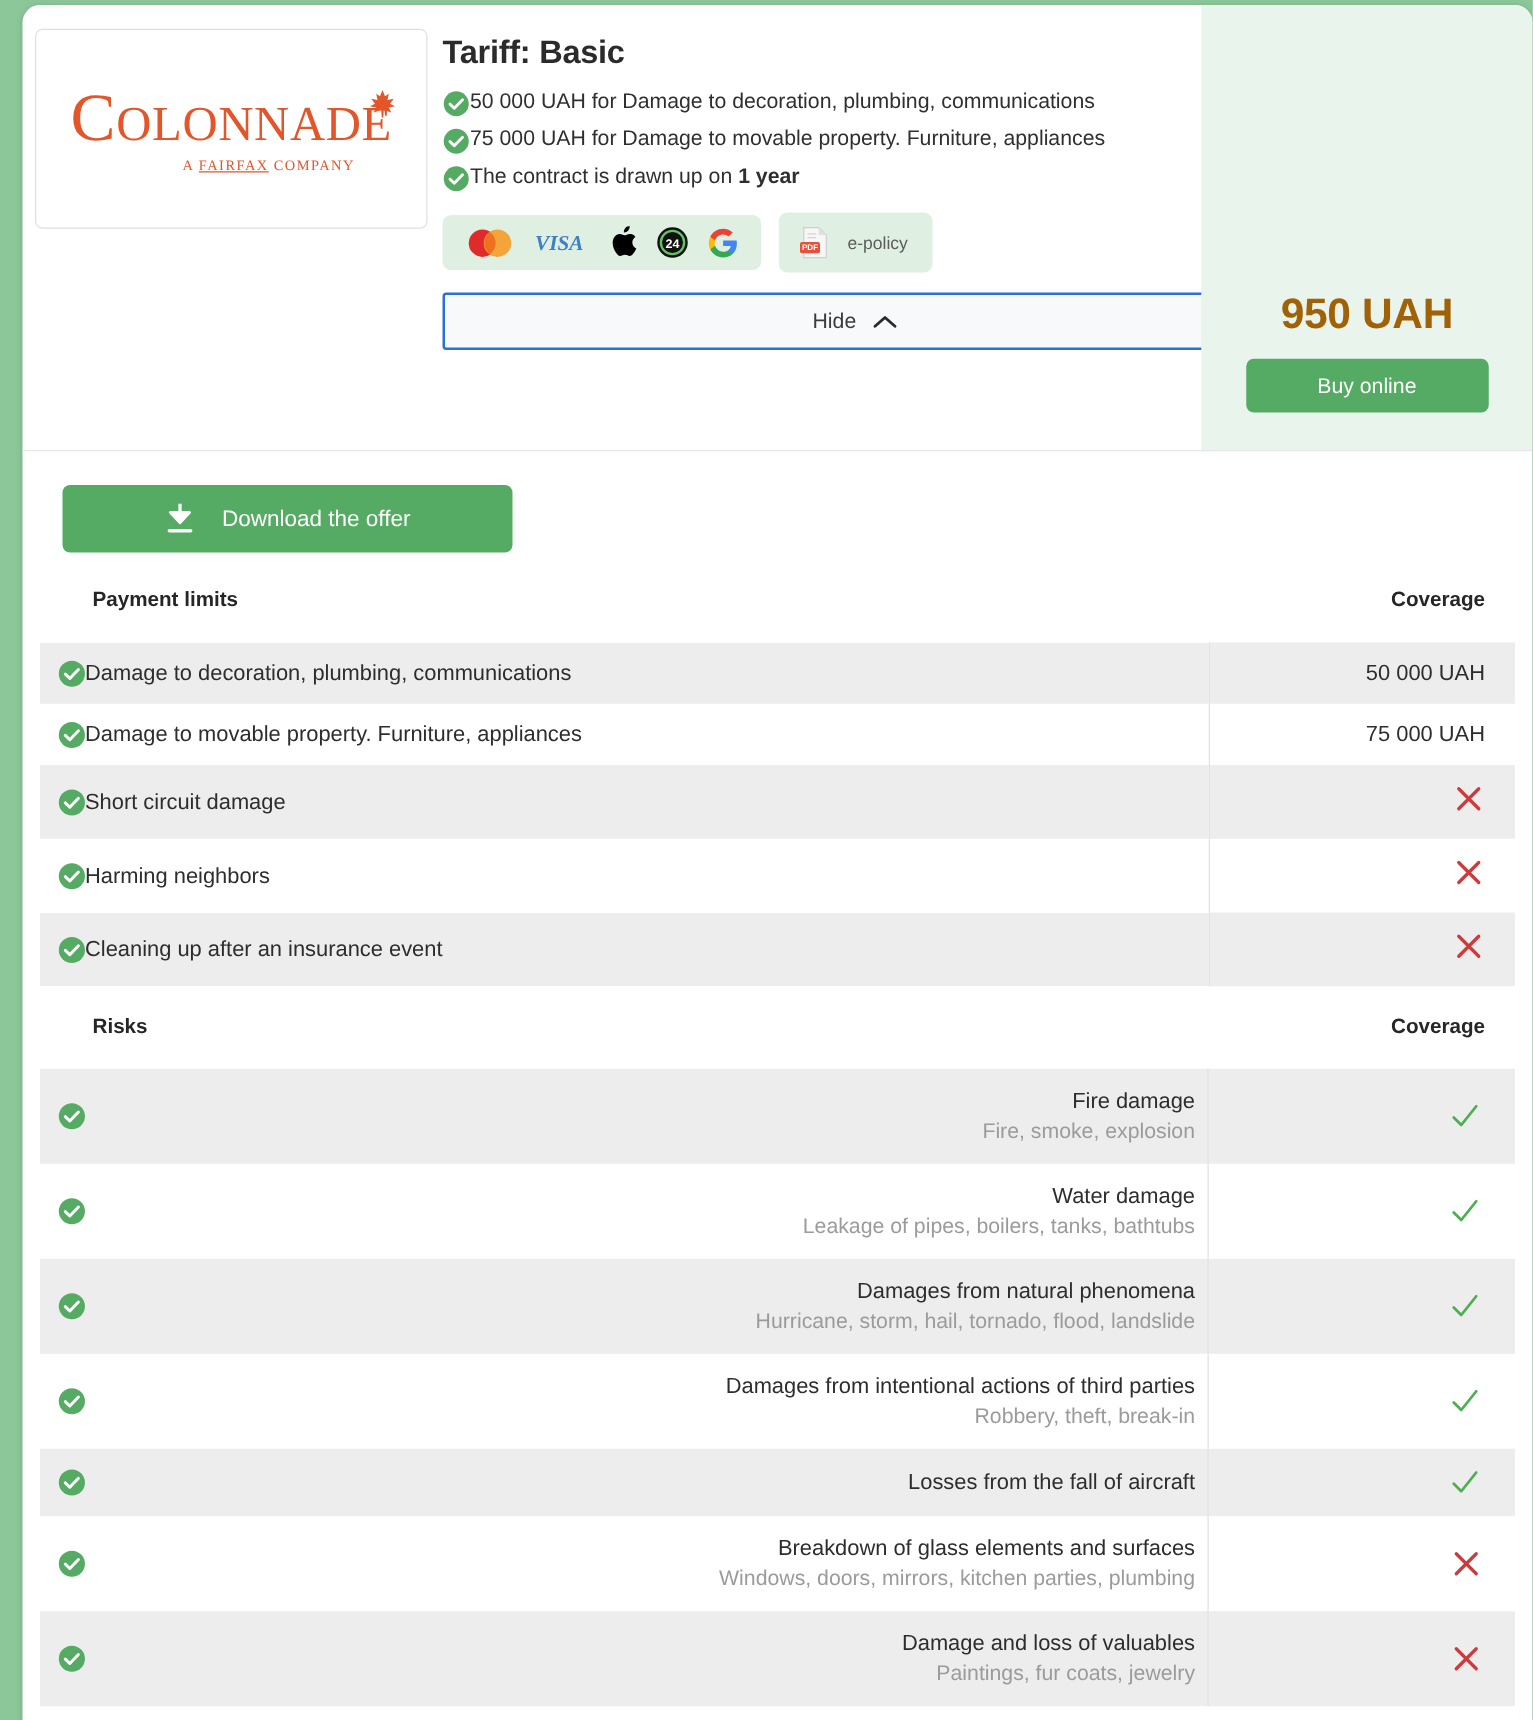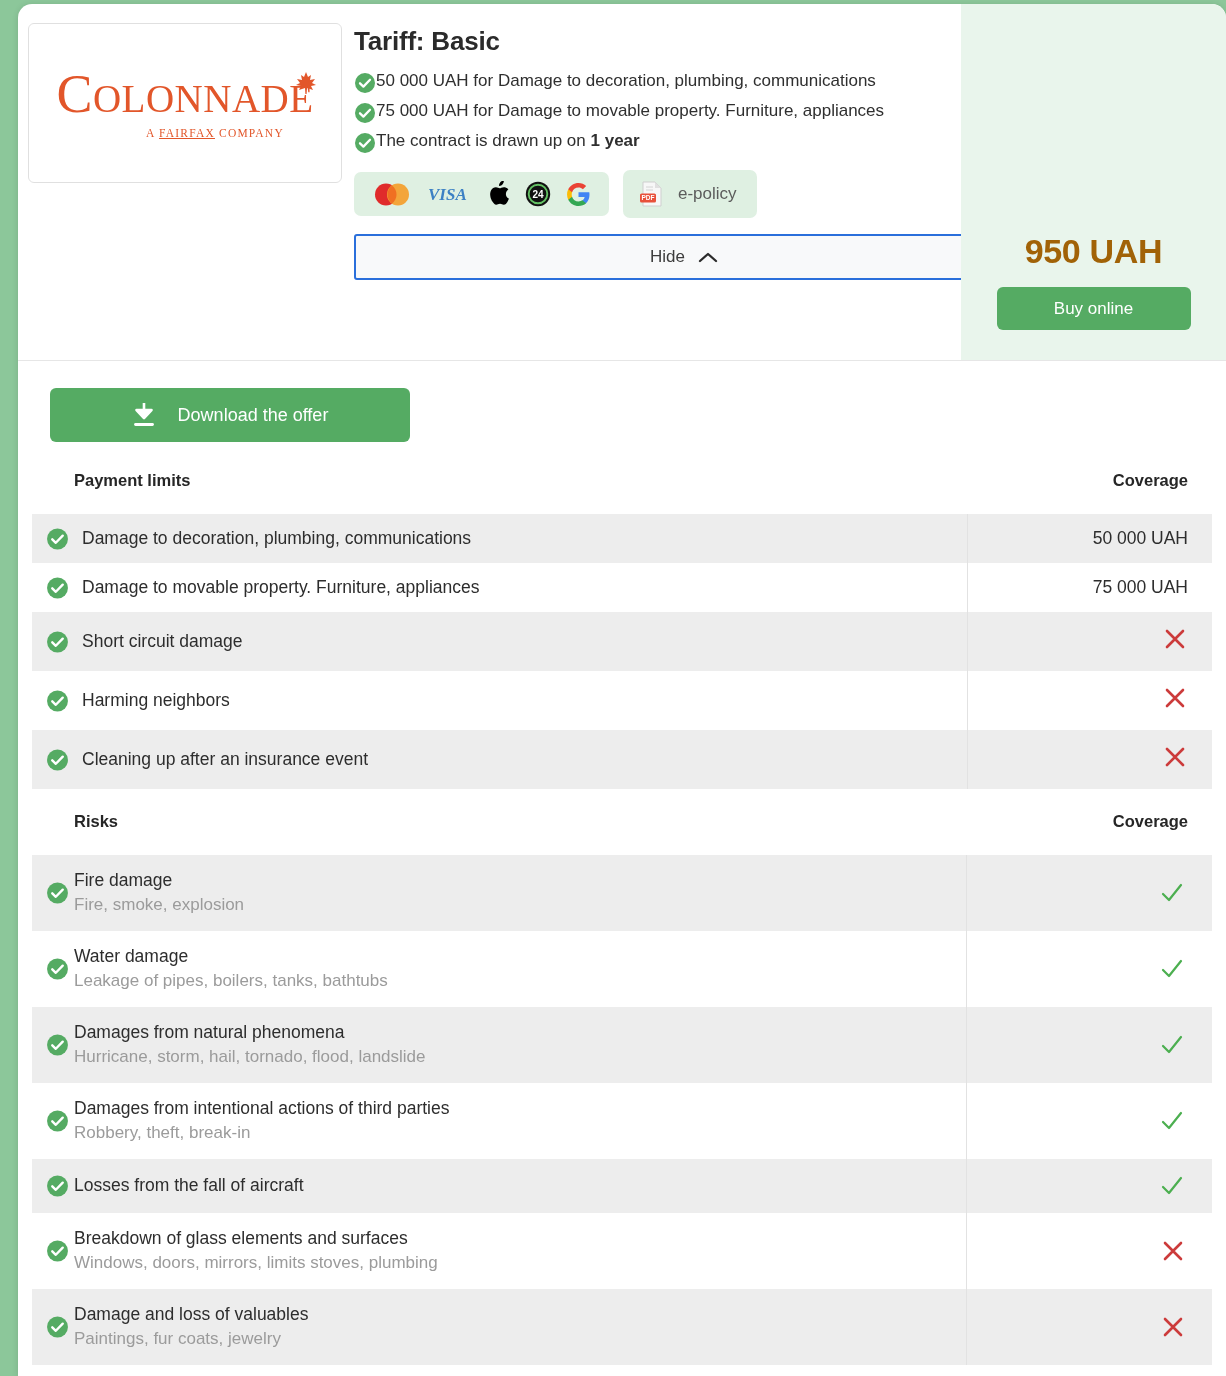--- a/index.html
+++ b/index.html
@@ -110,21 +110,21 @@
     padding: 9px 18px;
   }
   .epolicy-chip {
     background: #dff0e2;
     border-radius: 7px;
     display: flex;
     align-items: center;
     gap: 11px;
     padding: 9px 20px 9px 14px;
   }
-  .epolicy-label { font-size: 17px; color: #5c5c5c; }
+  .epolicy-label { font-size: 14px; color: #5c5c5c; }
 
   .hide-btn {
     margin-top: 16px;
     width: 612px;
     height: 46px;
     background: #f8f9fa;
     border: 2px solid #2a6fdb;
     border-radius: 3px;
     display: flex;
     align-items: center;
@@ -191,21 +191,21 @@
     height: 56px;
     margin-top: 16px;
   }
   .sec-head .t1, .sec-head .t2 {
     font-size: 16.5px; font-weight: bold; color: #262626;
   }
 
   table.lim { width: 100%; border-collapse: collapse; }
   table.lim tr.odd td { background: #ededed; }
   table.lim td.lbl {
-    padding: 14px 10px 14px 50px;
+    padding: 14px 10px 14px 36px;
     font-size: 17.5px;
     color: #2d2d2d;
     position: relative;
     border-right: 1px solid #e2e2e2;
   }
   table.lim td.lbl .ck { position: absolute; left: 14px; top: 50%; transform: translateY(-50%); }
   table.lim td.val {
     width: 245px;
     text-align: right;
     padding: 14px 24px 14px 0;
@@ -218,20 +218,21 @@
   .risk-row.odd { background: #ededed; }
   .risk-left {
     flex: 1;
     position: relative;
     padding: 13px 10px 13px 42px;
     border-right: 1px solid #e2e2e2;
     min-height: 54px;
     display: flex;
     flex-direction: column;
     justify-content: center;
+    text-align: right;
   }
   .risk-left .ck { position: absolute; left: 14px; top: 50%; transform: translateY(-50%); }
   .risk-title { font-size: 17.5px; color: #2d2d2d; line-height: 1.45; }
   .risk-sub { font-size: 17px; color: #9b9b9b; line-height: 1.45; }
   .risk-right {
     width: 245px;
     display: flex;
     align-items: center;
     justify-content: flex-end;
     padding-right: 26px;
@@ -508,21 +509,21 @@
         </div>
       </div>
 
       <div class="risk-row">
         <div class="risk-left">
           <svg class="ck" width="23" height="23" viewBox="0 0 22 22">
                 <circle cx="11" cy="11" r="10" fill="#55ab63"></circle>
                 <path d="M6 11.3 L9.4 14.6 L16 7.8" stroke="#fff" stroke-width="2.3" fill="none" stroke-linecap="round" stroke-linejoin="round"></path>
               </svg>
           <div class="risk-title">Breakdown of glass elements and surfaces</div>
-          <div class="risk-sub">Windows, doors, mirrors, limits stoves, plumbing</div>
+          <div class="risk-sub">Windows, doors, mirrors, kitchen parties, plumbing</div>
         </div>
         <div class="risk-right">
           <svg width="26" height="26" viewBox="0 0 26 26">
                 <path d="M5 5 L21 21 M21 5 L5 21" stroke="#cc3b3b" stroke-width="2.6" stroke-linecap="round"></path>
               </svg>
         </div>
       </div>
 
       <div class="risk-row odd">
         <div class="risk-left">

